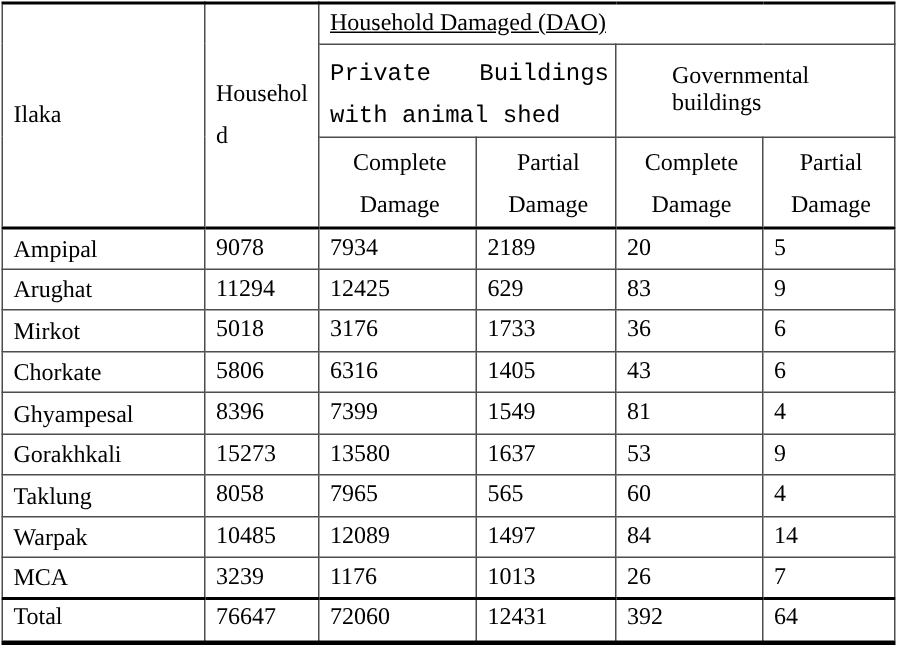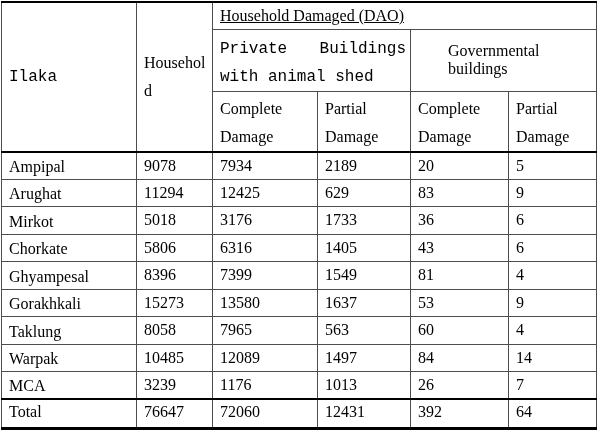--- a/index.html
+++ b/index.html
@@ -28,21 +28,20 @@
     overflow: hidden;
     box-sizing: border-box;
   }
   
   tr.h1 { height: 27px; }
   tr.h2 { height: 54px; }
   tr.h3 { height: 55px; }
   th.ilaka {
     vertical-align: middle;
     border-bottom: 2px solid #000;
-    font-family: Liberation Mono, monospace;
   }
   th.household {
     vertical-align: middle;
     word-break: break-all;
     line-height: 28px;
     padding-right: 3px;
     border-bottom: 2px solid #000;
   }
   th.dao { vertical-align: middle; text-decoration: underline; }
   th.private {
@@ -51,20 +50,21 @@
     line-height: 28px;
     text-align: justify;
     font-family: Liberation Mono, monospace;
   }
   th.gov { vertical-align: middle; padding-left: 37px; }
   tr.h3 th {
     vertical-align: top;
     padding-top: 3px;
     line-height: 28px;
     border-bottom: 2px solid #000;
+    text-align: center;
   }
   
   tr.r { height: 27.5px; }
   td.name {
     vertical-align: bottom;
     padding-bottom: 3px;
     line-height: 18px;
     margin-left: 36px;
   }
   td.num {
@@ -156,21 +156,21 @@
       <td class="num">15273</td>
       <td class="num">13580</td>
       <td class="num">1637</td>
       <td class="num">53</td>
       <td class="num">9</td>
     </tr>
     <tr class="r">
       <td class="name">Taklung</td>
       <td class="num">8058</td>
       <td class="num">7965</td>
-      <td class="num">563</td>
+      <td class="num">565</td>
       <td class="num">60</td>
       <td class="num">4</td>
     </tr>
     <tr class="r">
       <td class="name">Warpak</td>
       <td class="num">10485</td>
       <td class="num">12089</td>
       <td class="num">1497</td>
       <td class="num">84</td>
       <td class="num">14</td>

